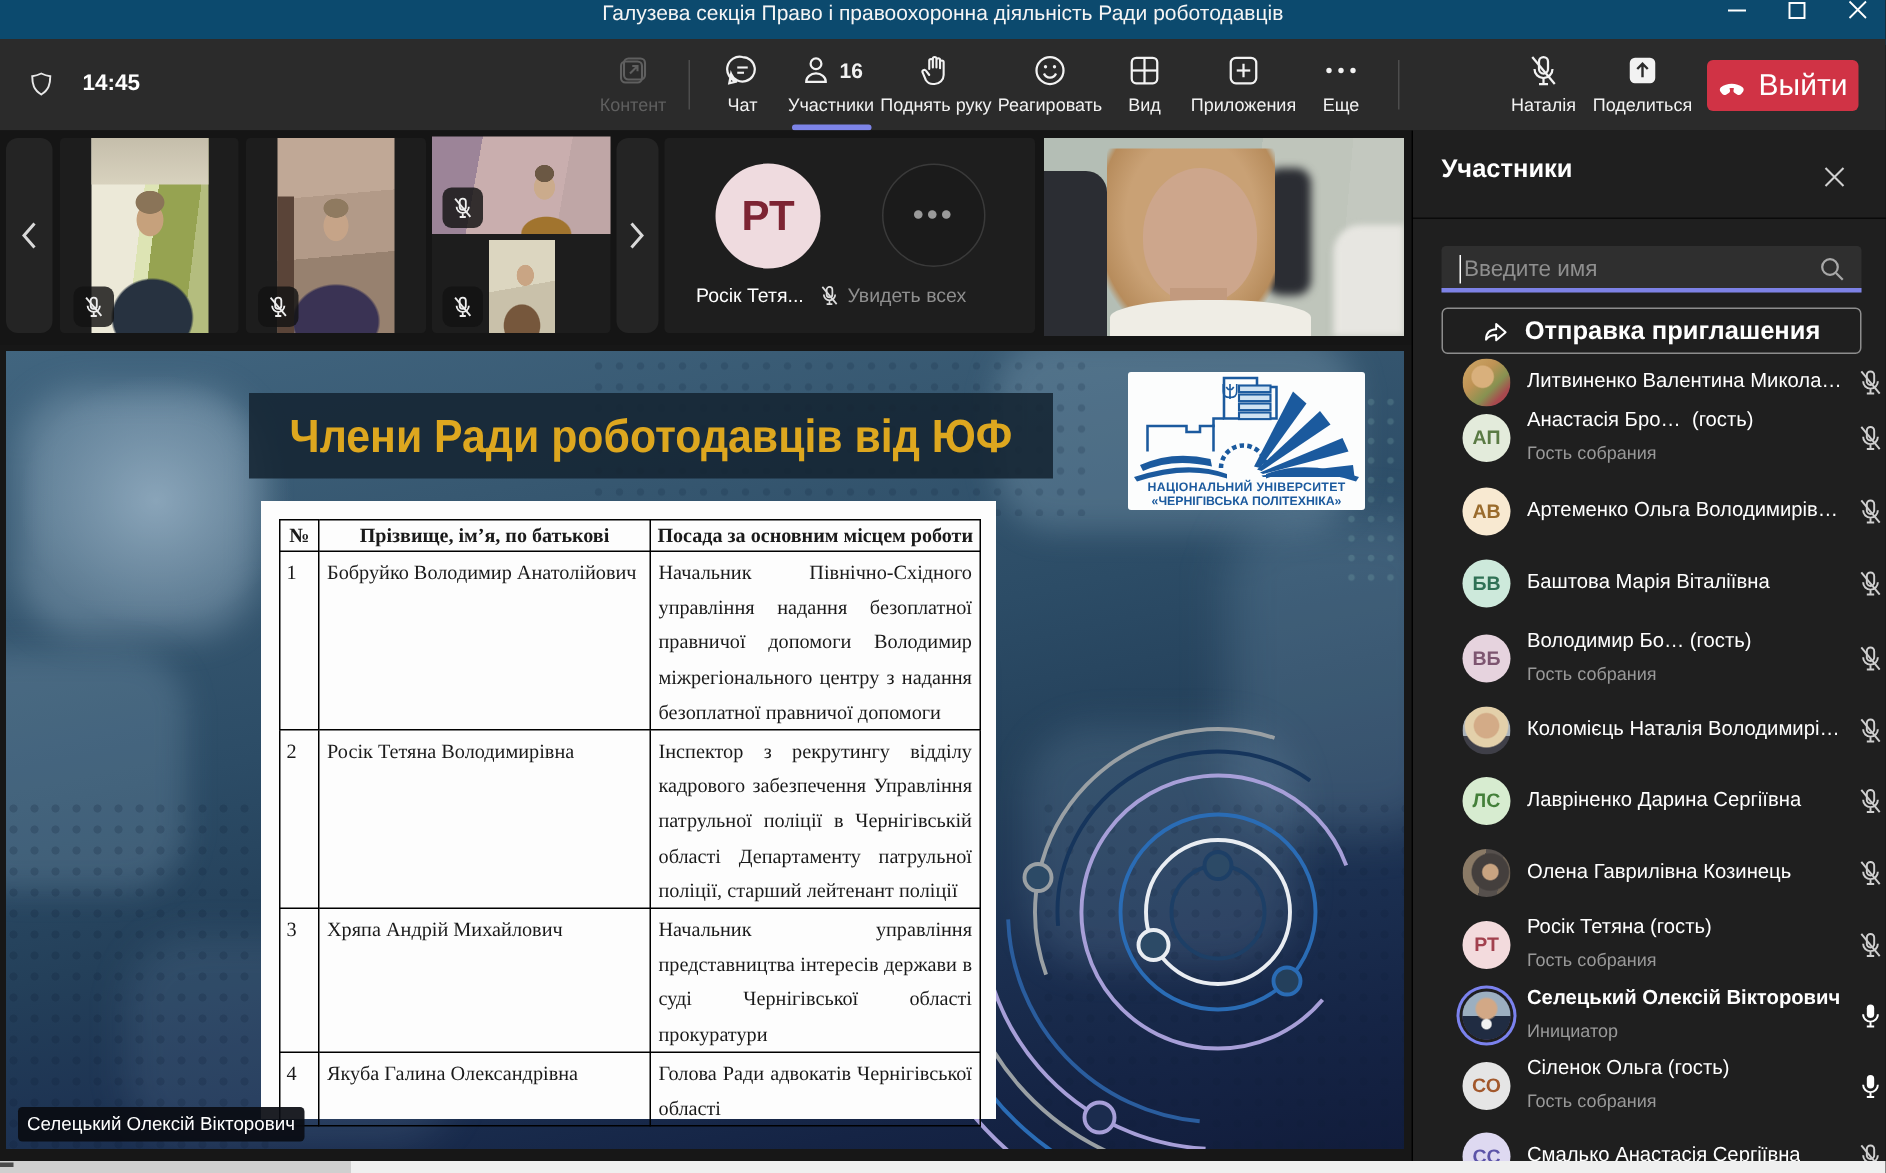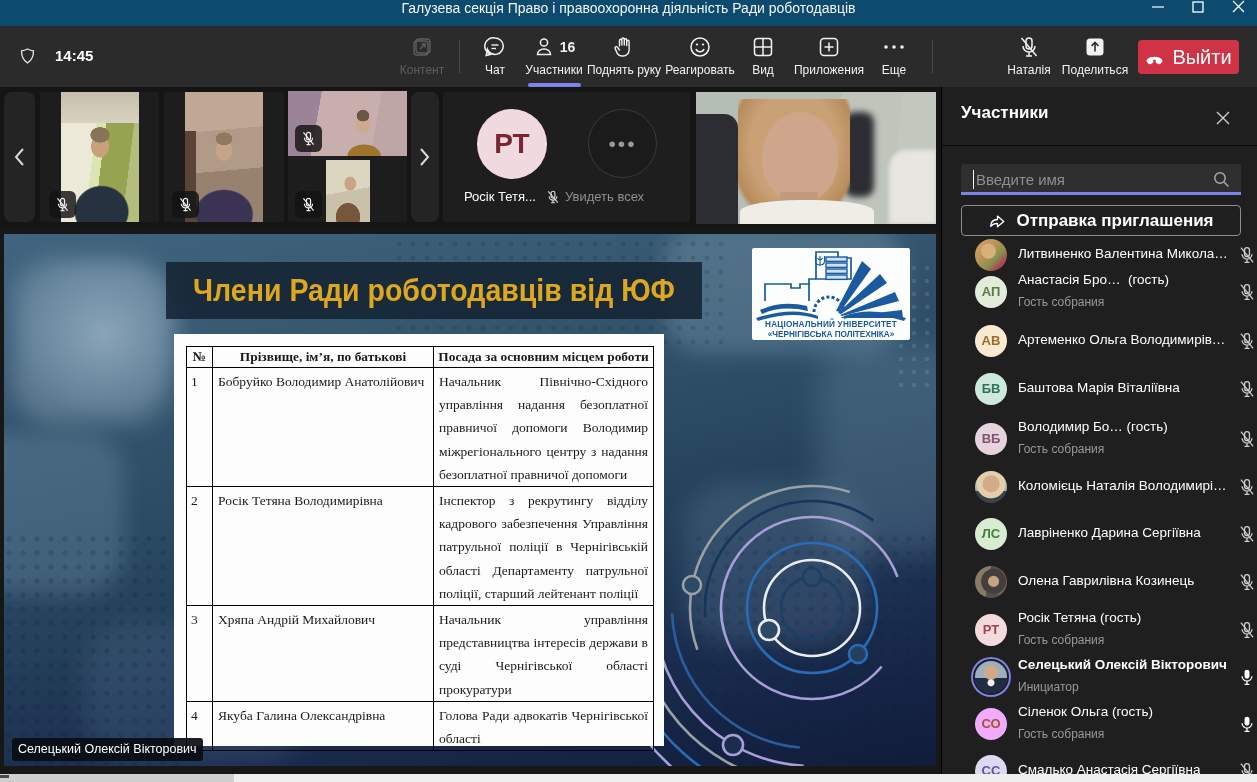--- a/index.html
+++ b/index.html
@@ -525,21 +525,21 @@
         <path d="M5 10 a6 6 0 0 0 12 0 M11 16 V20 M8 20 h6" fill="none" stroke="#cfcfcf" stroke-width="1.6"></path>
         <line x1="3.5" y1="2" x2="18.5" y2="20" stroke="#cfcfcf" stroke-width="1.6"></line>
       </svg>
   <div class="av" style="top:423px;background:radial-gradient(circle at 50% 68%,#f2f2f2 0 3px,rgba(0,0,0,0) 4px),radial-gradient(circle at 50% 36%,#d2a886 0 6.5px,rgba(0,0,0,0) 8px),linear-gradient(#9cafc0 0 52%,#202c42 52%);box-shadow:0 0 0 2px #1f1f1f,0 0 0 4px #7b82ee"></div>
       <div class="nm" style="top:419px;font-weight:bold;">Селецький Олексій Вікторович</div>
       <div class="sub" style="top:442px">Инициатор</div>
       <svg class="rmic" style="top:430px" viewBox="0 0 22 22">
         <rect x="8" y="2" width="6" height="11" rx="3" fill="#fff"></rect>
         <path d="M5 10 a6 6 0 0 0 12 0 M11 16 V20 M8 20 h6" fill="none" stroke="#fff" stroke-width="1.6"></path>
       </svg>
-  <div class="av" style="top:470px;background:#f0abfc;color:#a2582c">СО</div>
+  <div class="av" style="top:470px;background:#e5e5e5;color:#a2582c">СО</div>
       <div class="nm" style="top:466px;">Сіленок Ольга (гость)</div>
       <div class="sub" style="top:489px">Гость собрания</div>
       <svg class="rmic" style="top:477px" viewBox="0 0 22 22">
         <rect x="8" y="2" width="6" height="11" rx="3" fill="#fff"></rect>
         <path d="M5 10 a6 6 0 0 0 12 0 M11 16 V20 M8 20 h6" fill="none" stroke="#fff" stroke-width="1.6"></path>
       </svg>
   <div class="av" style="top:517px;background:#ded9f1;color:#5c54a8">СС</div>
       <div class="nm" style="top:524px;">Смалько Анастасія Сергіївна</div>
       <svg class="rmic" style="top:524px" viewBox="0 0 22 22">
         <rect x="8" y="2" width="6" height="11" rx="3" fill="none" stroke="#cfcfcf" stroke-width="1.6"></rect>

